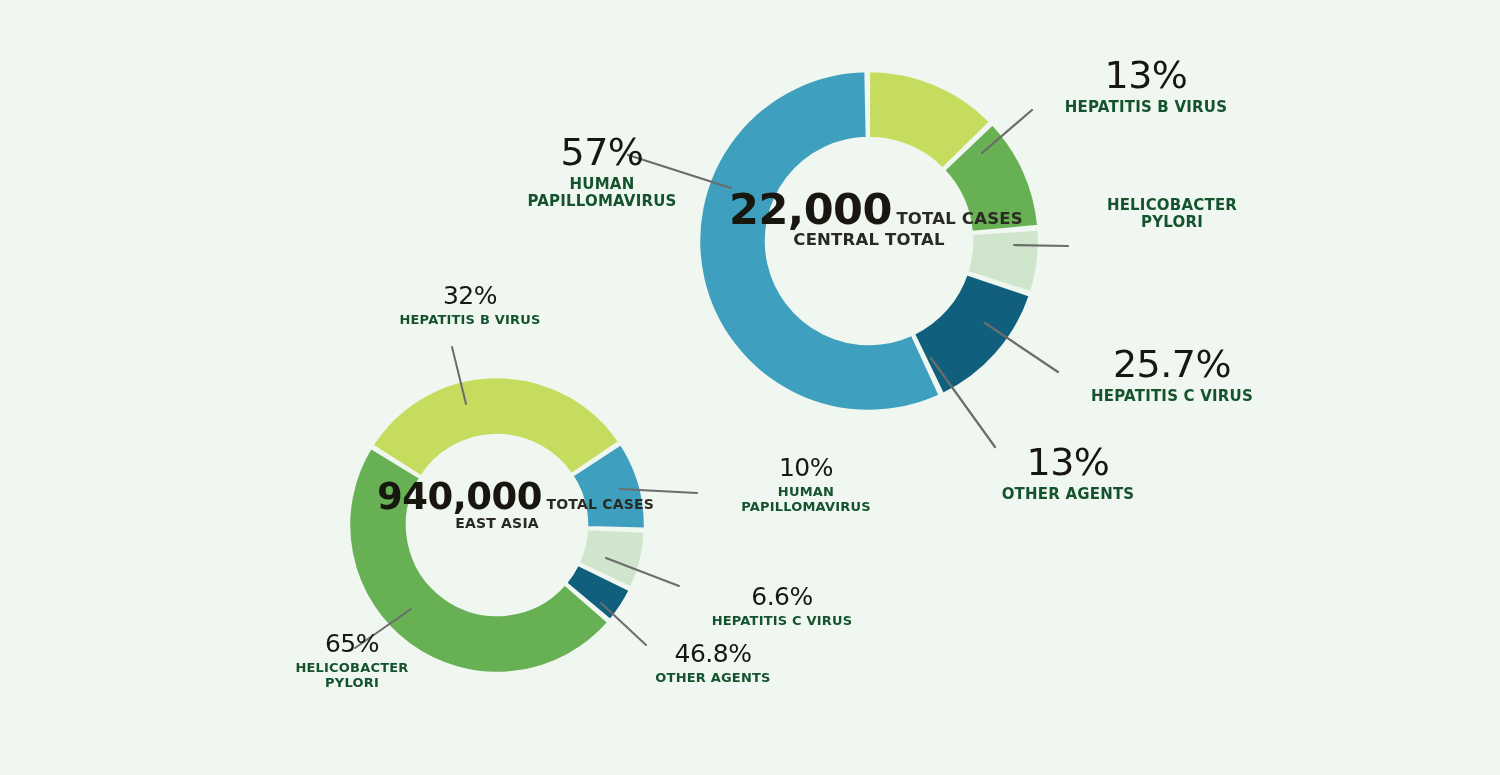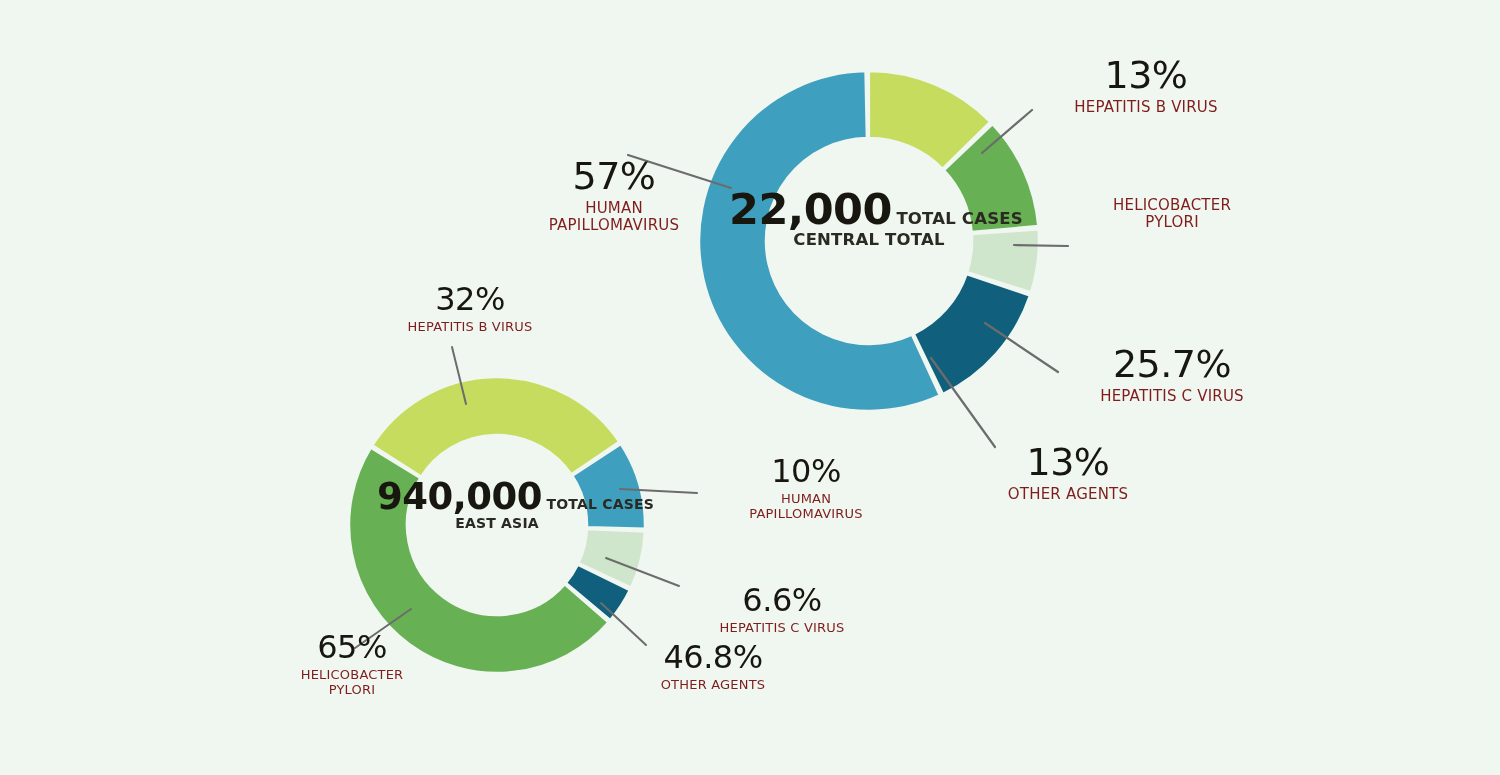--- a/index.html
+++ b/index.html
@@ -67,37 +67,37 @@
   }
   .callout .pct {
     font-family: "DejaVu Sans", sans-serif;
     font-weight: normal;
     display: block;
     color: #17170f;
     letter-spacing: -0.5px;
   }
   .callout .name {
     font-family: "DejaVu Sans", sans-serif;
-    font-weight: normal;
+    font-weight: bold;
     display: block;
-    color: #7f1d1d;
+    color: #14532d;
     line-height: 1.12;
     letter-spacing: 0.2px;
     margin-top: 5px;
   }
   .callout.align-center{ text-align: center; }
 
   
   .c1 .pct  { font-size: 38px; }
   .c1 .name { font-size: 15px; }
   
-  .c2 .pct  { font-size: 32px; }
+  .c2 .pct  { font-size: 25px; }
   .c2 .name { font-size: 13px; }
 
-  #callout-c1-hpv  { left: 524px; top: 133px; width: 180px; margin-top: 24px; }
+  #callout-c1-hpv  { left: 512px; top: 133px; width: 180px; }
   #callout-c1-hbv  { left: 1036px; top: 56px;  width: 220px; }
   #callout-c1-hp   { left: 1072px; top: 192px; width: 200px; }
   #callout-c1-hcv  { left: 1062px; top: 345px; width: 220px; }
   #callout-c1-oth  { left: 978px;  top: 443px; width: 180px; }
 
   #callout-c2-hbv  { left: 375px;  top: 283px; width: 190px; }
   #callout-c2-hpv  { left: 716px;  top: 455px; width: 180px; }
   #callout-c2-hcv  { left: 682px;  top: 584px; width: 200px; }
   #callout-c2-oth  { left: 628px;  top: 641px; width: 170px; }
   #callout-c2-hp   { left: 262px;  top: 631px; width: 180px; }

